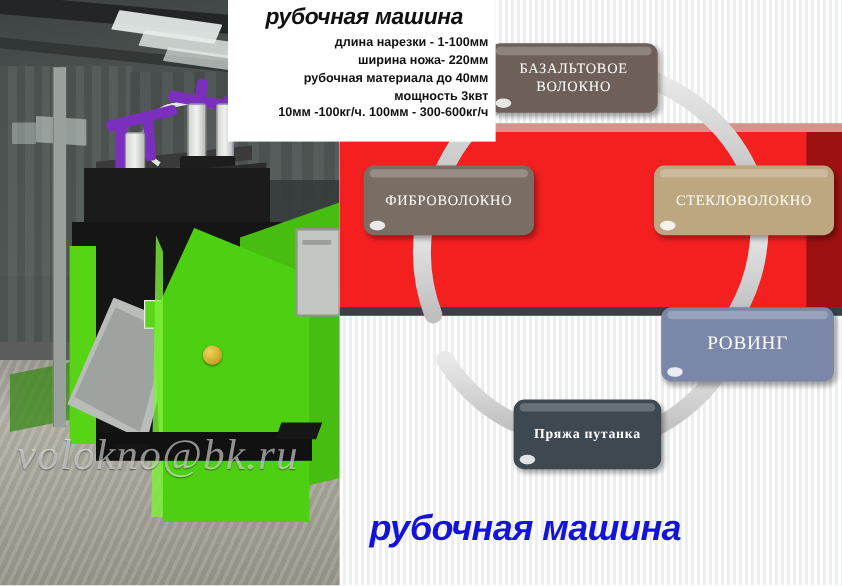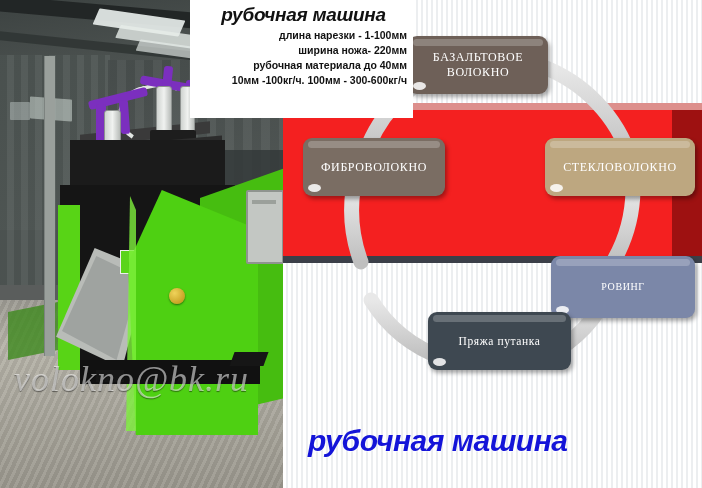--- a/index.html
+++ b/index.html
@@ -91,22 +91,22 @@
         box-shadow:2px 3px 4px rgba(0,0,0,.35);line-height:1.25;padding:4px 8px;box-sizing:border-box;}
   .node::after{content:"";position:absolute;left:5px;bottom:4px;width:13px;height:8px;border-radius:50%;
         background:rgba(255,255,255,.85);}
   .node .hl{position:absolute;left:5px;right:5px;top:3px;height:7px;border-radius:6px;
         background:rgba(255,255,255,.22);}
 
   .n-basalt{left:125px;top:36px;width:140px;height:58px;background:#6e6058;font-size:12px;}
   .n-fibro{left:20px;top:138px;width:142px;height:58px;background:#7a6d63;font-size:12px;}
   .n-steklo{left:262px;top:138px;width:150px;height:58px;background:#bda780;font-size:12px;}
   .n-vetosh{left:20px;top:258px;width:148px;height:56px;background:#8d1409;font-size:12px;}
-  .n-roving{left:268px;top:256px;width:144px;height:62px;background:#7b87a8;font-size:10px;}
-  .n-pryazha{left:145px;top:312px;width:143px;height:58px;background:#3e4851;font-size:11.5px;}
+  .n-roving{left:268px;top:256px;width:144px;height:62px;background:#7b87a8;font-size:16px;}
+  .n-pryazha{left:145px;top:333px;width:123px;height:58px;background:#3e4851;font-size:11.5px;font-weight:bold;}
 
   .caption{position:absolute;left:25px;top:424px;width:394px;height:56px;
         font-family:"Liberation Sans",sans-serif;font-style:italic;font-weight:bold;
         font-size:30px;color:#1414d8;white-space:nowrap;letter-spacing:-.5px;
         text-shadow:0 1px 0 rgba(255,255,255,.6);}
 
   
   .spec{position:absolute;left:190px;top:0;width:223px;height:118px;background:#fff;
         padding:4px 6px 4px 10px;box-sizing:border-box;}
   .spec h1{margin:0 0 3px 0;font-size:19px;font-style:italic;font-weight:bold;color:#111;
@@ -226,17 +226,18 @@
     </div>
 
     <div class="caption">рубочная машина</div>
   </div>
 
   <div class="spec">
     <h1>рубочная машина</h1>
     <p>длина нарезки - 1-100мм</p>
     <p>ширина ножа- 220мм</p>
     <p>рубочная материала до 40мм</p>
+    <p>мощность 3квт</p>
     <p>10мм  -100кг/ч.  100мм  - 300-600кг/ч</p>
   </div>
 
 
 </div>
 
 </body></html>

